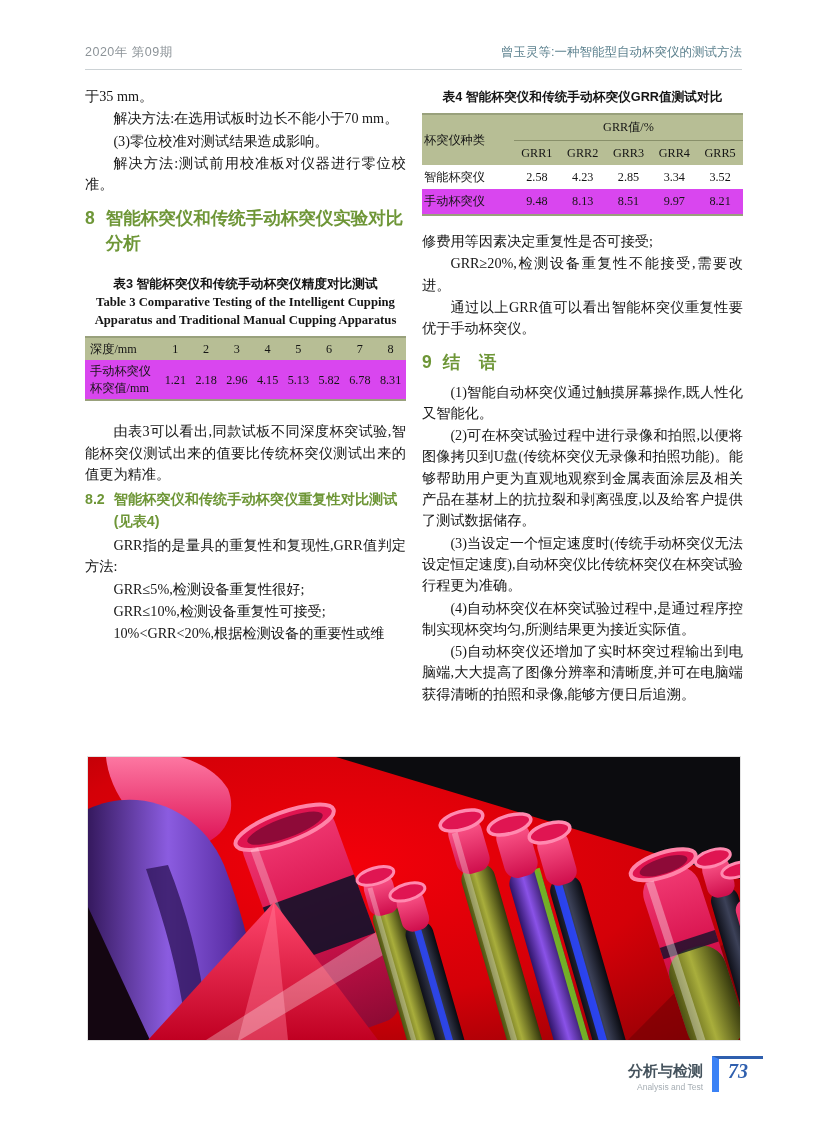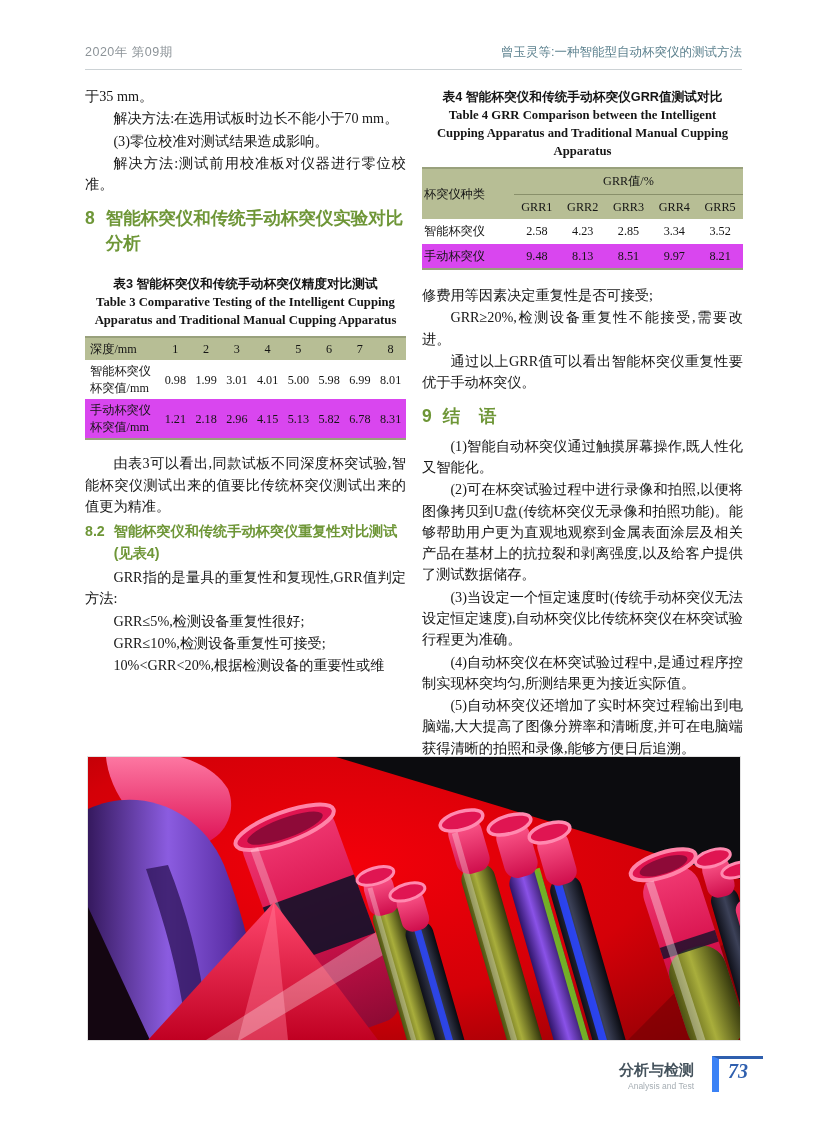--- a/index.html
+++ b/index.html
@@ -44,21 +44,21 @@
   #table3 .lblcol{width:68px;}
   #table4 .lblcol{width:88px;}
   #table4 th.grp{border-bottom:1.5px solid #89906a;}
   #table4 td,#table4 th{padding:4px 2px;}
 
   
   .photo{position:absolute;top:757px;left:88px;width:652px;height:283px;margin:0;outline:1px solid #e3e3e3;}
   .photo svg{display:block;width:100%;height:100%;}
 
   
-  .page-footer{position:absolute;top:1056px;right:64px;display:flex;align-items:flex-start;gap:18px;}
+  .page-footer{position:absolute;top:1056px;right:64px;display:flex;align-items:center;gap:9px;}
   .f-sec{text-align:right;margin-top:5px;}
   .f-zh{font-family:"Liberation Sans","DejaVu Sans",sans-serif;font-weight:700;font-size:15px;color:#44525c;}
   .f-en{font-family:"Liberation Sans","DejaVu Sans",sans-serif;font-size:8.5px;color:#a6aeb4;margin-top:1px;}
   .f-page{border-top:3px solid #2f5fae;border-left:7px solid #3b82f6;padding:1px 15px 9px 9px;}
   .f-num{font-style:italic;font-weight:700;font-size:20px;color:#2f5fae;}
 </style>
 </head>
 <body>
 
 <div class="page">
@@ -95,62 +95,50 @@
             <th>2</th>
             <th>3</th>
             <th>4</th>
             <th>5</th>
             <th>6</th>
             <th>7</th>
             <th>8</th>
           </tr>
         </thead>
         <tbody>
-          <tr>
-            <td class="lbl lblcol">智能杯突仪杯突值/mm</td>
-            <td>0.98</td>
-            <td>1.99</td>
-            <td>3.01</td>
-            <td>4.01</td>
-            <td>5.00</td>
-            <td>5.98</td>
-            <td>6.99</td>
-            <td>8.01</td>
-          </tr>
           <tr class="sage">
             <td class="lbl lblcol">手动杯突仪杯突值/mm</td>
             <td>1.21</td>
             <td>2.18</td>
             <td>2.96</td>
             <td>4.15</td>
             <td>5.13</td>
             <td>5.82</td>
             <td>6.78</td>
             <td>8.31</td>
           </tr>
         </tbody>
       </table>
 
-      <p class="body i2" style="margin-top:13px;">由表3可以看出,同款试板不同深度杯突试验,智能杯突仪测试出来的值要比传统杯突仪测试出来的值更为精准。</p>
+      <p class="body i2" style="margin-top:20px;">由表3可以看出,同款试板不同深度杯突试验,智能杯突仪测试出来的值要比传统杯突仪测试出来的值更为精准。</p>
 
       <h3 class="subsec">
         <span class="num">8.2</span>
         <span>智能杯突仪和传统手动杯突仪重复性对比测试(见表4)</span>
       </h3>
 
       <p class="body i2">GRR指的是量具的重复性和复现性,GRR值判定方法:</p>
       <p class="body i2">GRR≤5%,检测设备重复性很好;</p>
       <p class="body i2">GRR≤10%,检测设备重复性可接受;</p>
       <p class="body i2">10%&lt;GRR&lt;20%,根据检测设备的重要性或维</p>
     </section>
 
     <section class="col">
       <div class="tbl-cap first">
         <div class="cap-zh">表4 智能杯突仪和传统手动杯突仪GRR值测试对比</div>
-        <div class="cap-en">Table 4 GRR Comparison between the Intelligent Cupping Apparatus and Traditional Manual Cupping Apparatus</div>
       </div>
 
       <table class="data" id="table4">
         <thead>
           <tr class="sage-dark">
             <th class="lbl lblcol" rowspan="2">杯突仪种类</th>
             <th class="grp" colspan="5">GRR值/%</th>
           </tr>
           <tr class="sage-dark">
             <th>GRR1</th>

